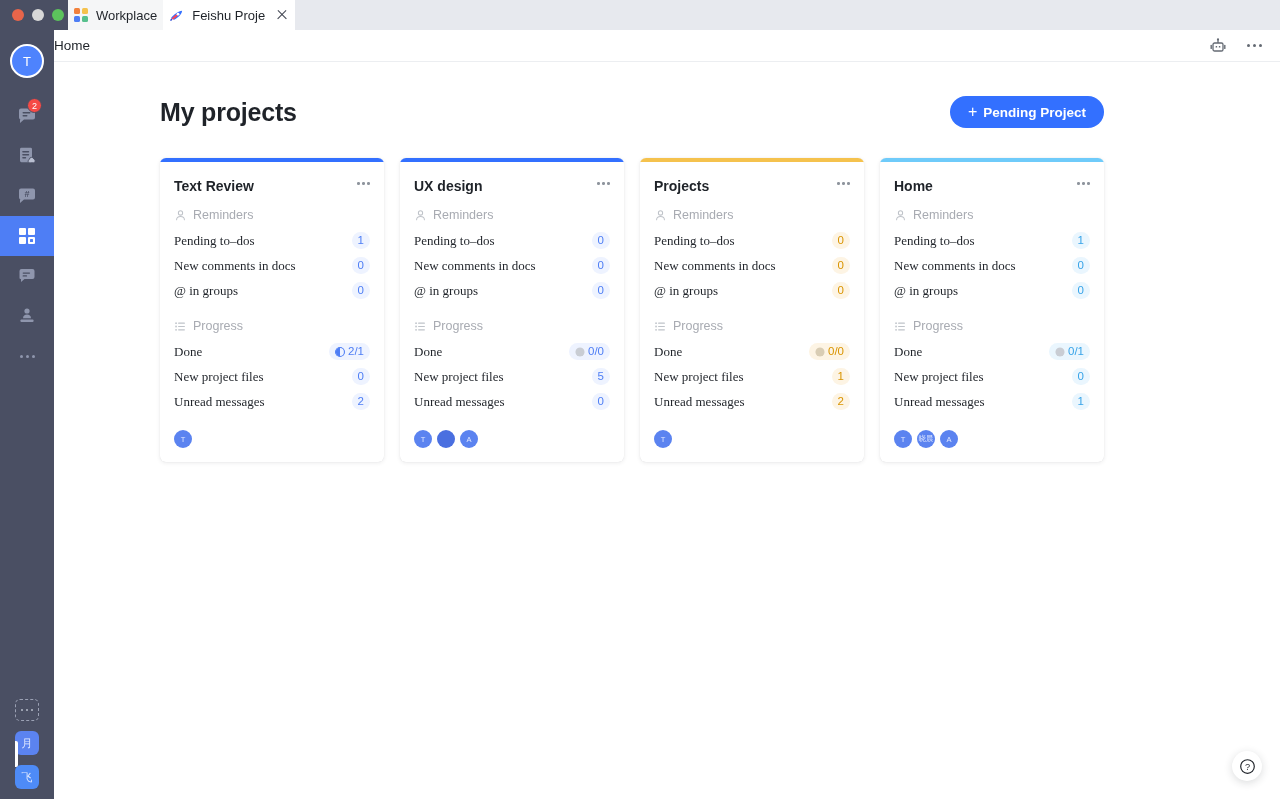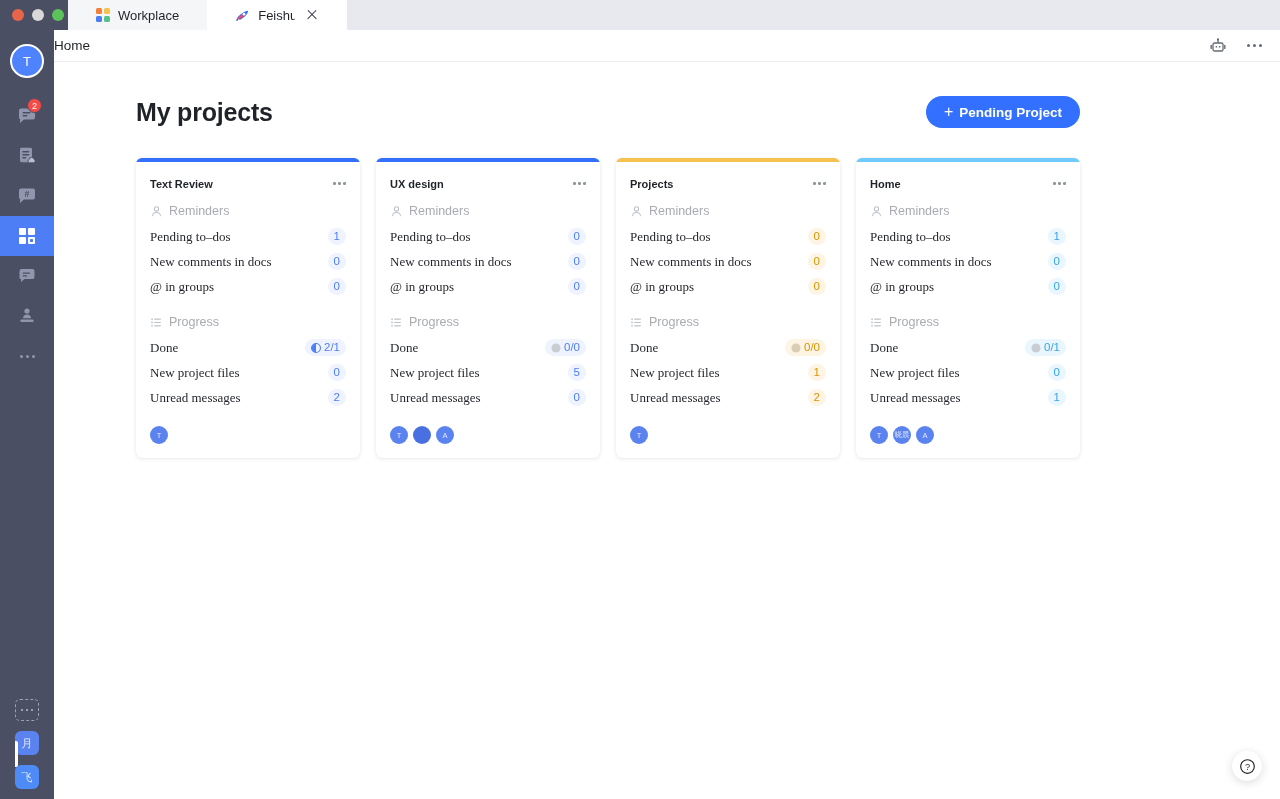--- a/index.html
+++ b/index.html
@@ -24,21 +24,21 @@
     padding-left: 12px; background: #4a4f63; flex: 0 0 68px;
   }
   .dot { width: 12px; height: 12px; border-radius: 50%; }
   .dot.red { background: #e8654a; }
   .dot.yellow { background: #d8d8d8; }
   .dot.green { background: #5cc35c; }
 
   .tabstrip { display: flex; align-items: stretch; height: 30px; flex: 1; background: #e7e9ee; }
   .tab {
     display: flex; align-items: center; gap: 8px; height: 30px;
-    padding: 0 28px; font-size: 13px; color: #1f2329; background: #f5f6f7;
+    padding: 0 6px; font-size: 13px; color: #1f2329; background: #f5f6f7;
     max-width: 140px; position: relative;
   }
   .tab.active { background: #ffffff; }
   .tab .tab-label { white-space: nowrap; overflow: hidden; text-overflow: clip; }
   .tab-close {
     width: 14px; height: 14px; position: relative; flex: 0 0 14px; margin-left: 2px; cursor: pointer;
   }
   .tab-close::before, .tab-close::after {
     content: ""; position: absolute; left: 1px; top: 6px; width: 12px; height: 1.4px;
     background: #3f4450;
@@ -103,21 +103,21 @@
     position: absolute; left: 0; right: 0; text-align: left;
     font-size: 13.5px; color: #1f2329; font-weight: 500;
   }
   .topbar-actions { margin-left: auto; display: flex; align-items: center; gap: 16px; padding-right: 16px; z-index: 2; }
   .icon-btn { width: 20px; height: 20px; display: flex; align-items: center; justify-content: center; cursor: pointer; }
   .dots-h { display: flex; gap: 3px; align-items: center; }
   .dots-h i { width: 3px; height: 3px; border-radius: 50%; background: #646a73; display: block; }
 
   
   .content { flex: 1; overflow: hidden; padding: 34px 0 0 0; position: relative; }
-  .content-inner { width: 944px; margin-left: 82px; }
+  .content-inner { width: 944px; margin-left: 106px; }
 
   .page-head { display: flex; align-items: center; justify-content: space-between; margin-bottom: 30px; }
   .page-title { font-size: 25px; font-weight: 700; color: #1f2329; letter-spacing: -0.2px; }
 
   .create-btn {
     display: inline-flex; align-items: center; gap: 6px;
     background: #3370ff; color: #fff; border: none; border-radius: 18px;
     height: 32px; padding: 0 18px; font-size: 13.5px; font-weight: 600;
     cursor: pointer; font-family: "Liberation Sans", sans-serif;
   }
@@ -127,21 +127,21 @@
   .cards { display: flex; gap: 16px; }
   .card {
     width: 224px; background: #fff; border-radius: 6px;
     box-shadow: 0 1px 4px rgba(31,35,41,0.09), 0 0 1px rgba(31,35,41,0.12);
     overflow: hidden; display: flex; flex-direction: column;
   }
   .card-accent { height: 4px; width: 100%; }
   .card-inner { padding: 16px 14px 14px 14px; }
 
   .card-head { display: flex; align-items: flex-start; justify-content: space-between; margin-bottom: 14px; }
-  .card-title { font-size: 11px; font-weight: 700; color: #1f2329; }
+  .card-title { font-size: 14px; font-weight: 700; color: #1f2329; }
   .card-menu { display: flex; gap: 2.5px; align-items: center; padding: 4px 0; cursor: pointer; }
   .card-menu i { width: 2.7px; height: 2.7px; border-radius: 50%; background: #8f959e; display: block; }
 
   .section-head {
     display: flex; align-items: center; gap: 6px;
     font-size: 12.5px; color: #a8abb2; margin-bottom: 6px;
   }
   .section-head.progress { margin-top: 16px; }
 
   .row {

